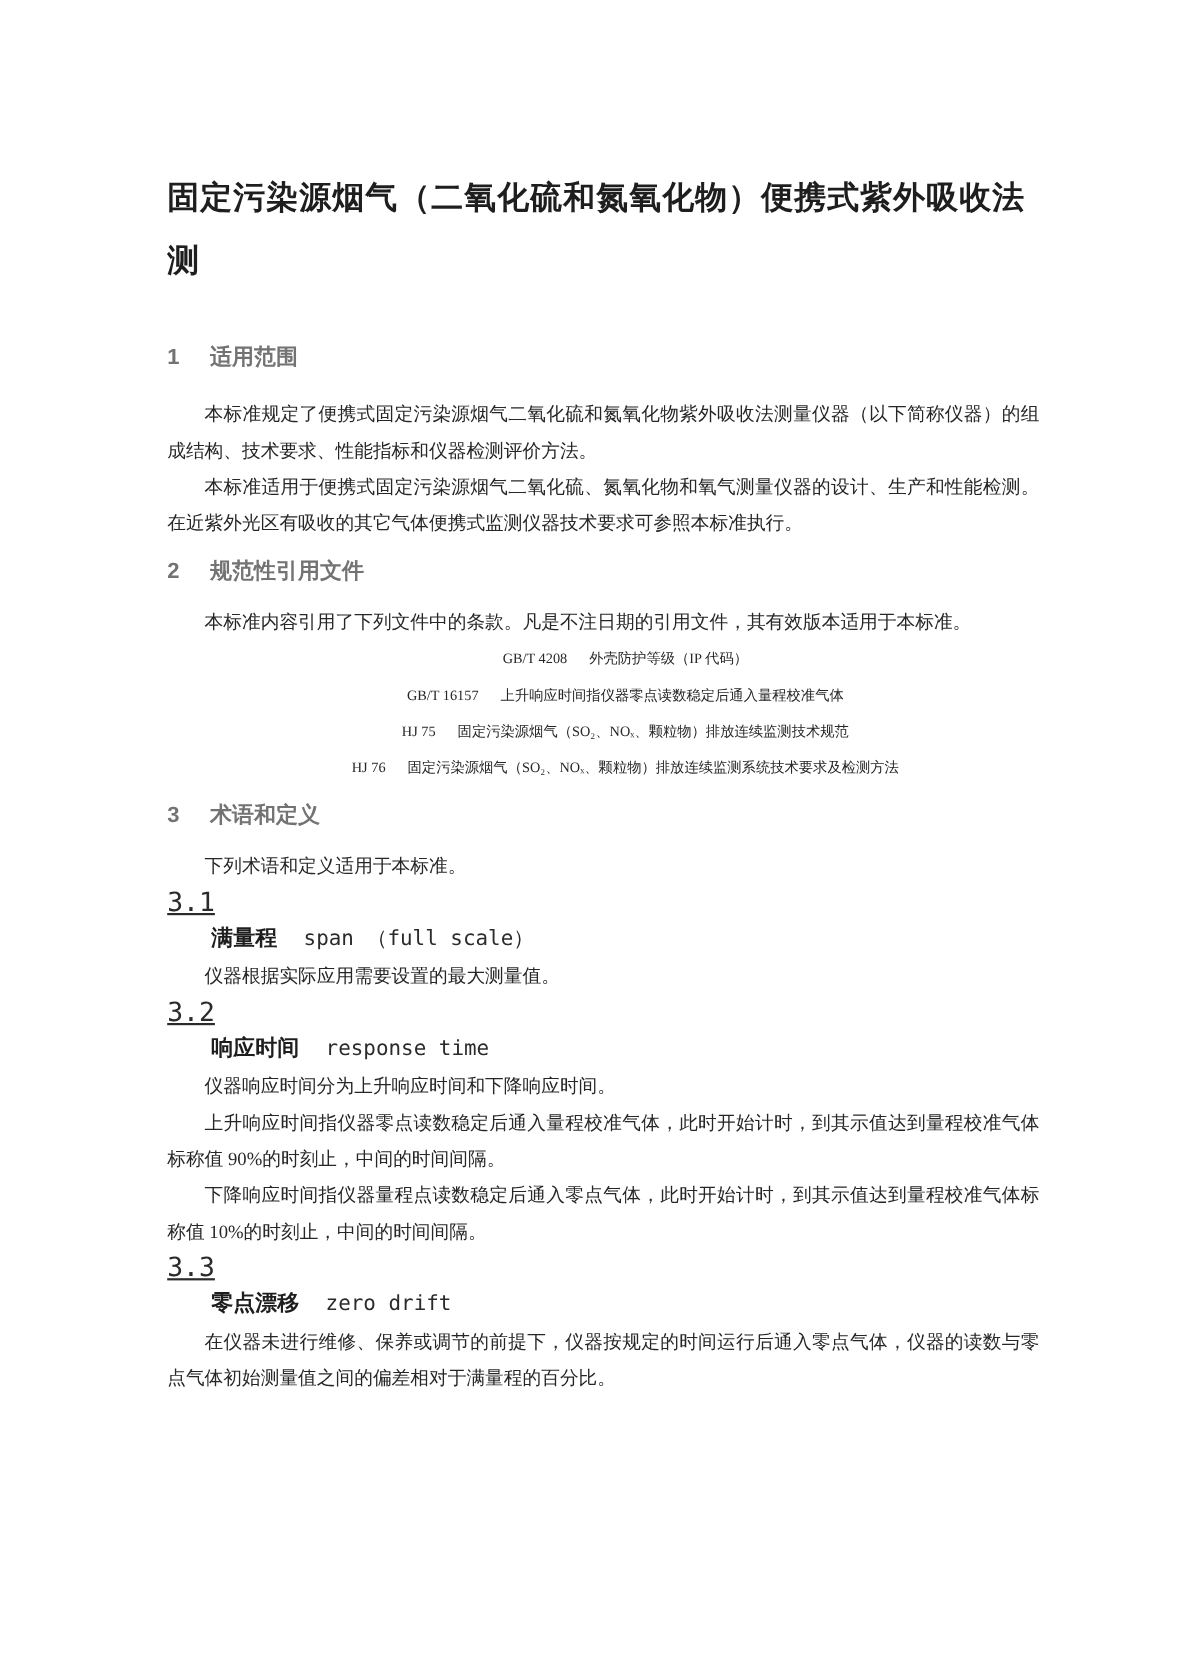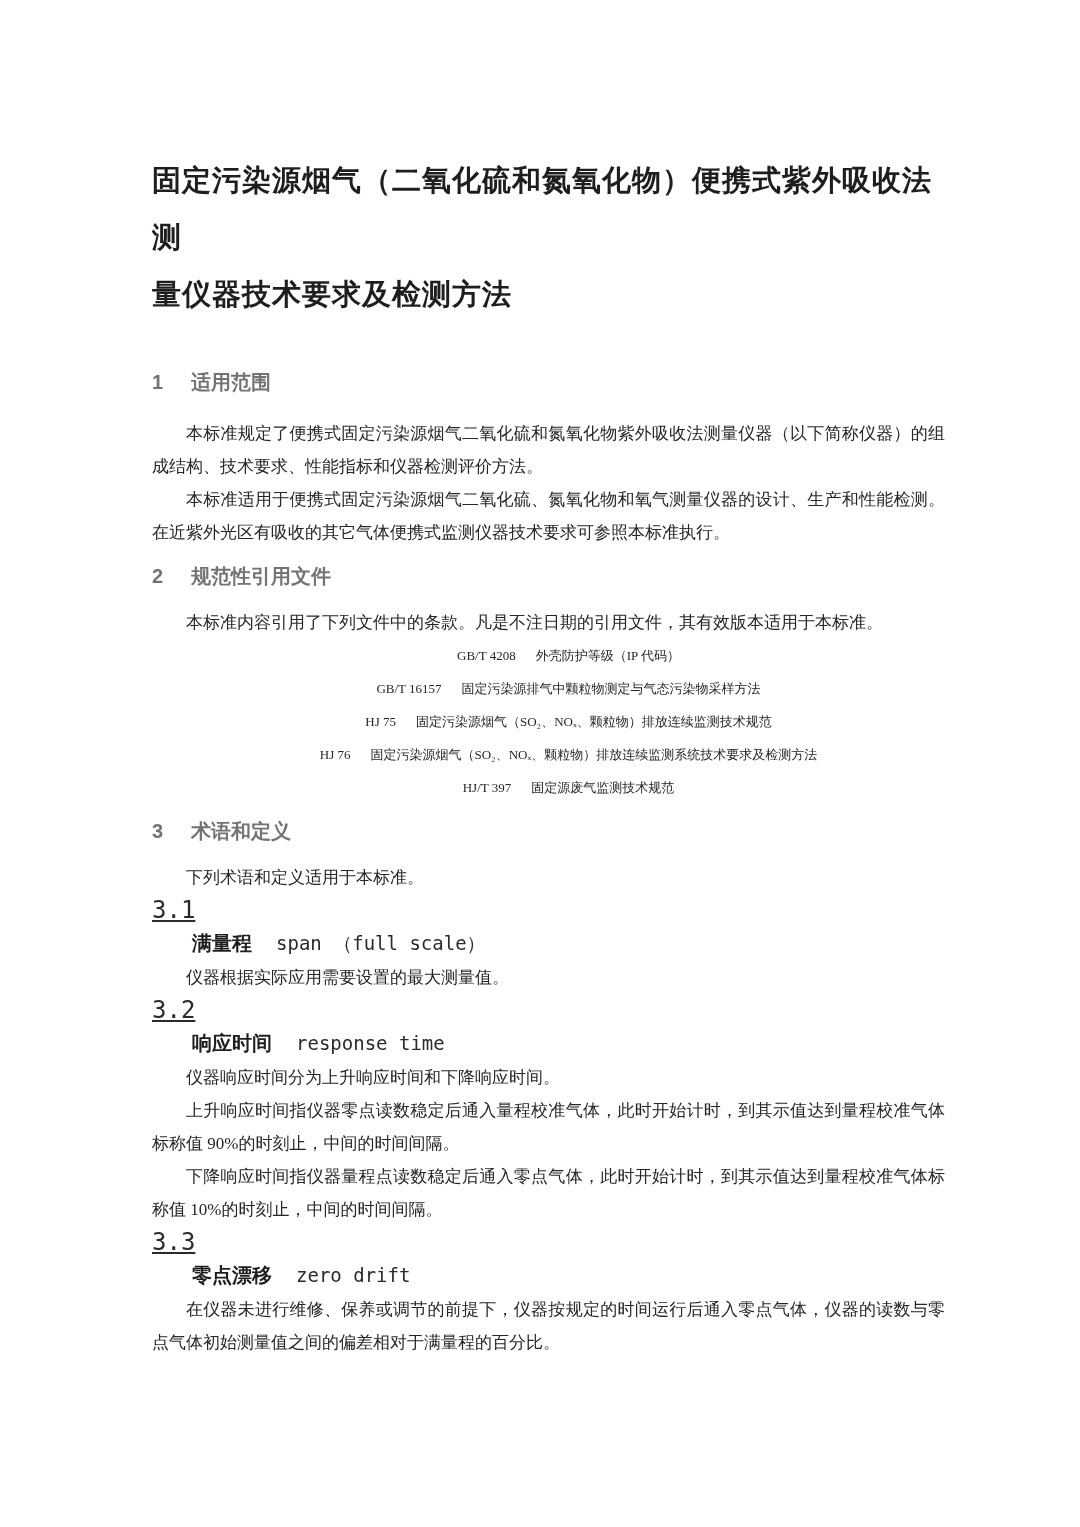--- a/index.html
+++ b/index.html
@@ -100,51 +100,47 @@
   }
 </style>
 </head>
 <body>
 
 <div class="page">
   <div class="content">
 
     <h1 class="doc-title">
       <span class="title-line">固定污染源烟气（二氧化硫和氮氧化物）便携式紫外吸收法测</span>
-      <span class="title-line">量仪器技术要求及检测方法</span>
     </h1>
 
     <section class="section">
       <h2 class="sec-heading">
         <span class="h-num">1</span><span class="h-label">适用范围</span>
       </h2>
       <p class="body indent">本标准规定了便携式固定污染源烟气二氧化硫和氮氧化物紫外吸收法测量仪器（以下简称仪器）的组成结构、技术要求、性能指标和仪器检测评价方法。</p>
       <p class="body indent">本标准适用于便携式固定污染源烟气二氧化硫、氮氧化物和氧气测量仪器的设计、生产和性能检测。在近紫外光区有吸收的其它气体便携式监测仪器技术要求可参照本标准执行。</p>
     </section>
 
     <section class="section">
       <h2 class="sec-heading">
         <span class="h-num">2</span><span class="h-label">规范性引用文件</span>
       </h2>
       <p class="body indent">本标准内容引用了下列文件中的条款。凡是不注日期的引用文件，其有效版本适用于本标准。</p>
       <div class="ref-list">
         <p class="ref">
           <span class="ref-code">GB/T 4208</span><span class="ref-title">外壳防护等级（IP 代码）</span>
         </p>
         <p class="ref">
-          <span class="ref-code">GB/T 16157</span><span class="ref-title">固定污染源排气中颗粒物测定与气态污染物采样方法</span>
+          <span class="ref-code">GB/T 16157</span><span class="ref-title">上升响应时间指仪器零点读数稳定后通入量程校准气体</span>
         </p>
         <p class="ref">
           <span class="ref-code">HJ 75</span><span class="ref-title">固定污染源烟气（SO₂、NOₓ、颗粒物）排放连续监测技术规范</span>
         </p>
         <p class="ref">
           <span class="ref-code">HJ 76</span><span class="ref-title">固定污染源烟气（SO₂、NOₓ、颗粒物）排放连续监测系统技术要求及检测方法</span>
-        </p>
-        <p class="ref">
-          <span class="ref-code">HJ/T 397</span><span class="ref-title">固定源废气监测技术规范</span>
         </p>
       </div>
     </section>
 
     <section class="section">
       <h2 class="sec-heading">
         <span class="h-num">3</span><span class="h-label">术语和定义</span>
       </h2>
       <p class="body indent">下列术语和定义适用于本标准。</p>
 

